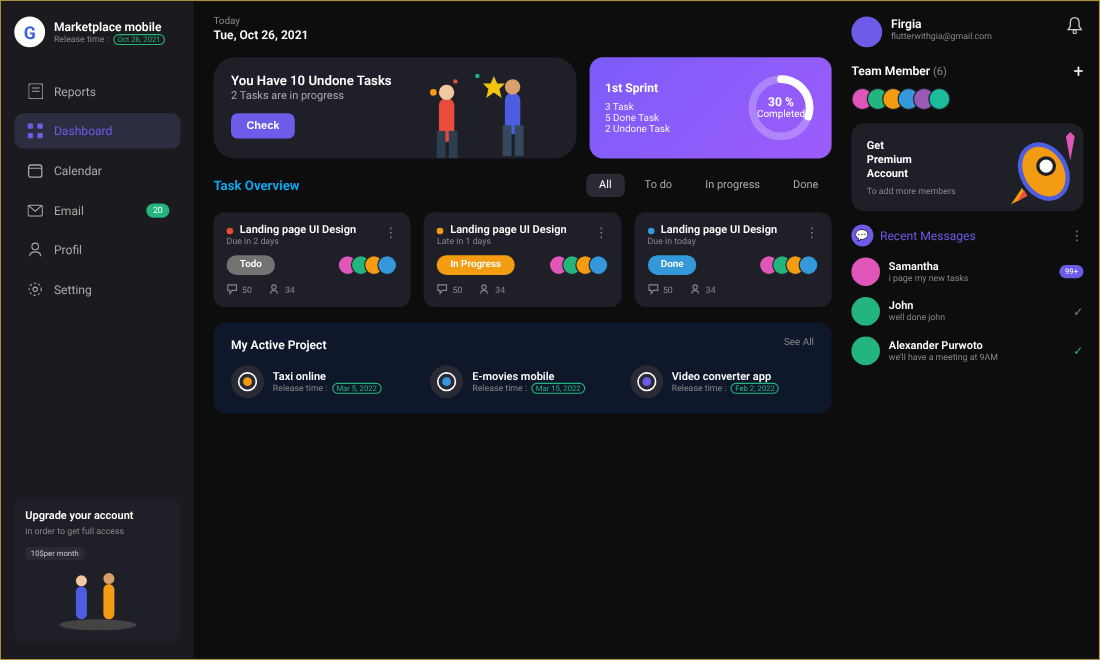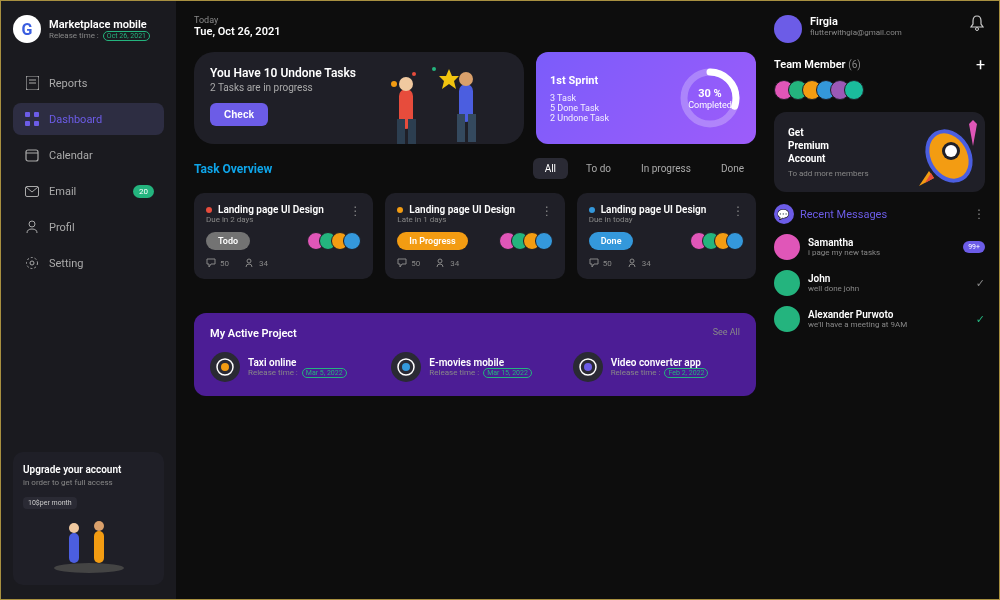--- a/index.html
+++ b/index.html
@@ -64,21 +64,21 @@
 .task-due { font-size: 8px; color: #888; }
 .more-icon { color: #888; cursor: pointer; font-size: 12px; }
 .task-mid { display: flex; justify-content: space-between; align-items: center; }
 .status-pill { padding: 4px 12px; border-radius: 12px; font-size: 9px; font-weight: 600; color: #fff; }
 .avatars { display: flex; }
 .avatar { width: 18px; height: 18px; border-radius: 50%; border: 1.5px solid #1f1f27; margin-left: -6px; }
 .avatar:first-child { margin-left: 0; }
 .task-foot { display: flex; gap: 16px; font-size: 8px; color: #888; }
 .task-foot span { display: flex; align-items: center; gap: 4px; }
 
-.projects { background: #4c1d95; border-radius: 12px; padding: 14px 16px; margin-top: 20px; }
+.projects { background: #0f172a; border-radius: 12px; padding: 14px 16px; }
 .proj-head { display: flex; justify-content: space-between; margin-bottom: 12px; }
 .proj-title { font-size: 11px; font-weight: 600; color: #fff; }
 .see-all { font-size: 9px; color: #888; cursor: pointer; }
 .proj-list { display: flex; gap: 14px; }
 .proj-item { flex: 1; display: flex; align-items: center; gap: 8px; }
 .proj-icon { width: 30px; height: 30px; border-radius: 50%; background: #2a2a34; display: flex; align-items: center; justify-content: center; }
 .proj-name { font-size: 10px; font-weight: 600; color: #fff; }
 .proj-sub { font-size: 8px; color: #888; display: flex; align-items: center; gap: 4px; }
 .proj-badge { border: 1px solid #24b47e; color: #24b47e; padding: 0 3px; border-radius: 6px; font-size: 7px; }
 

